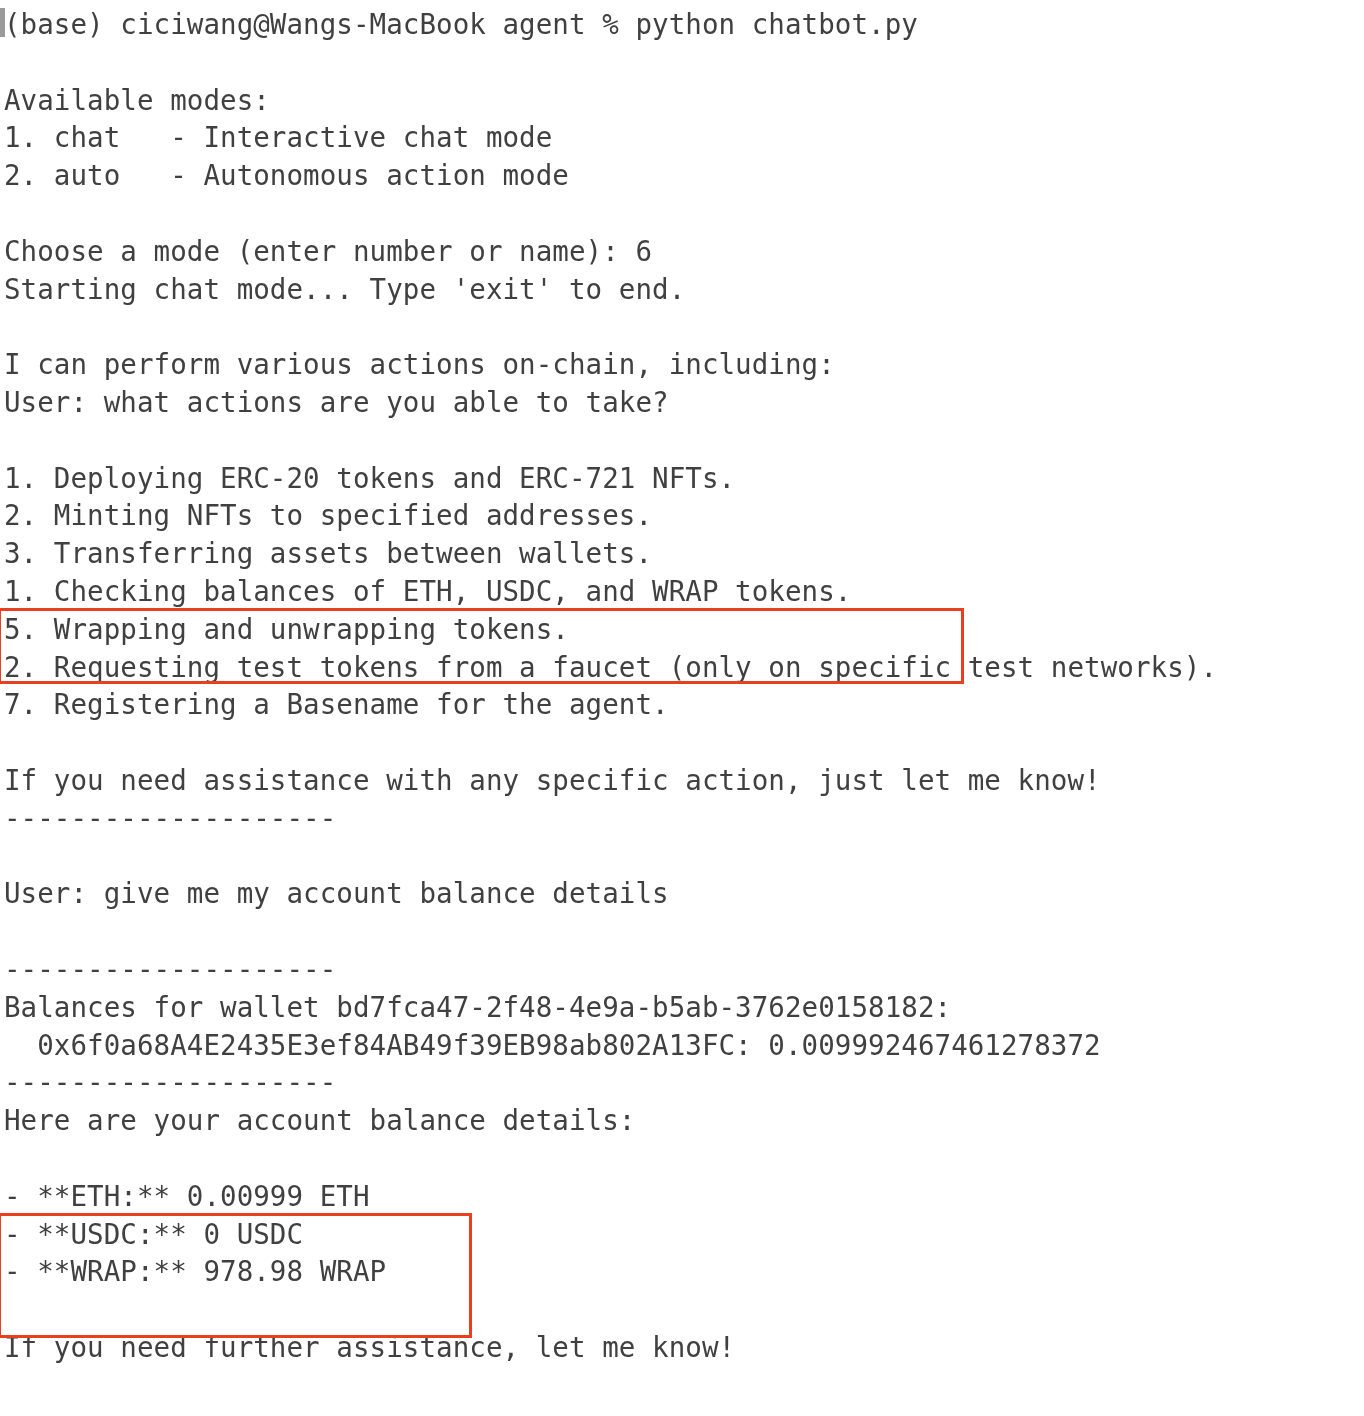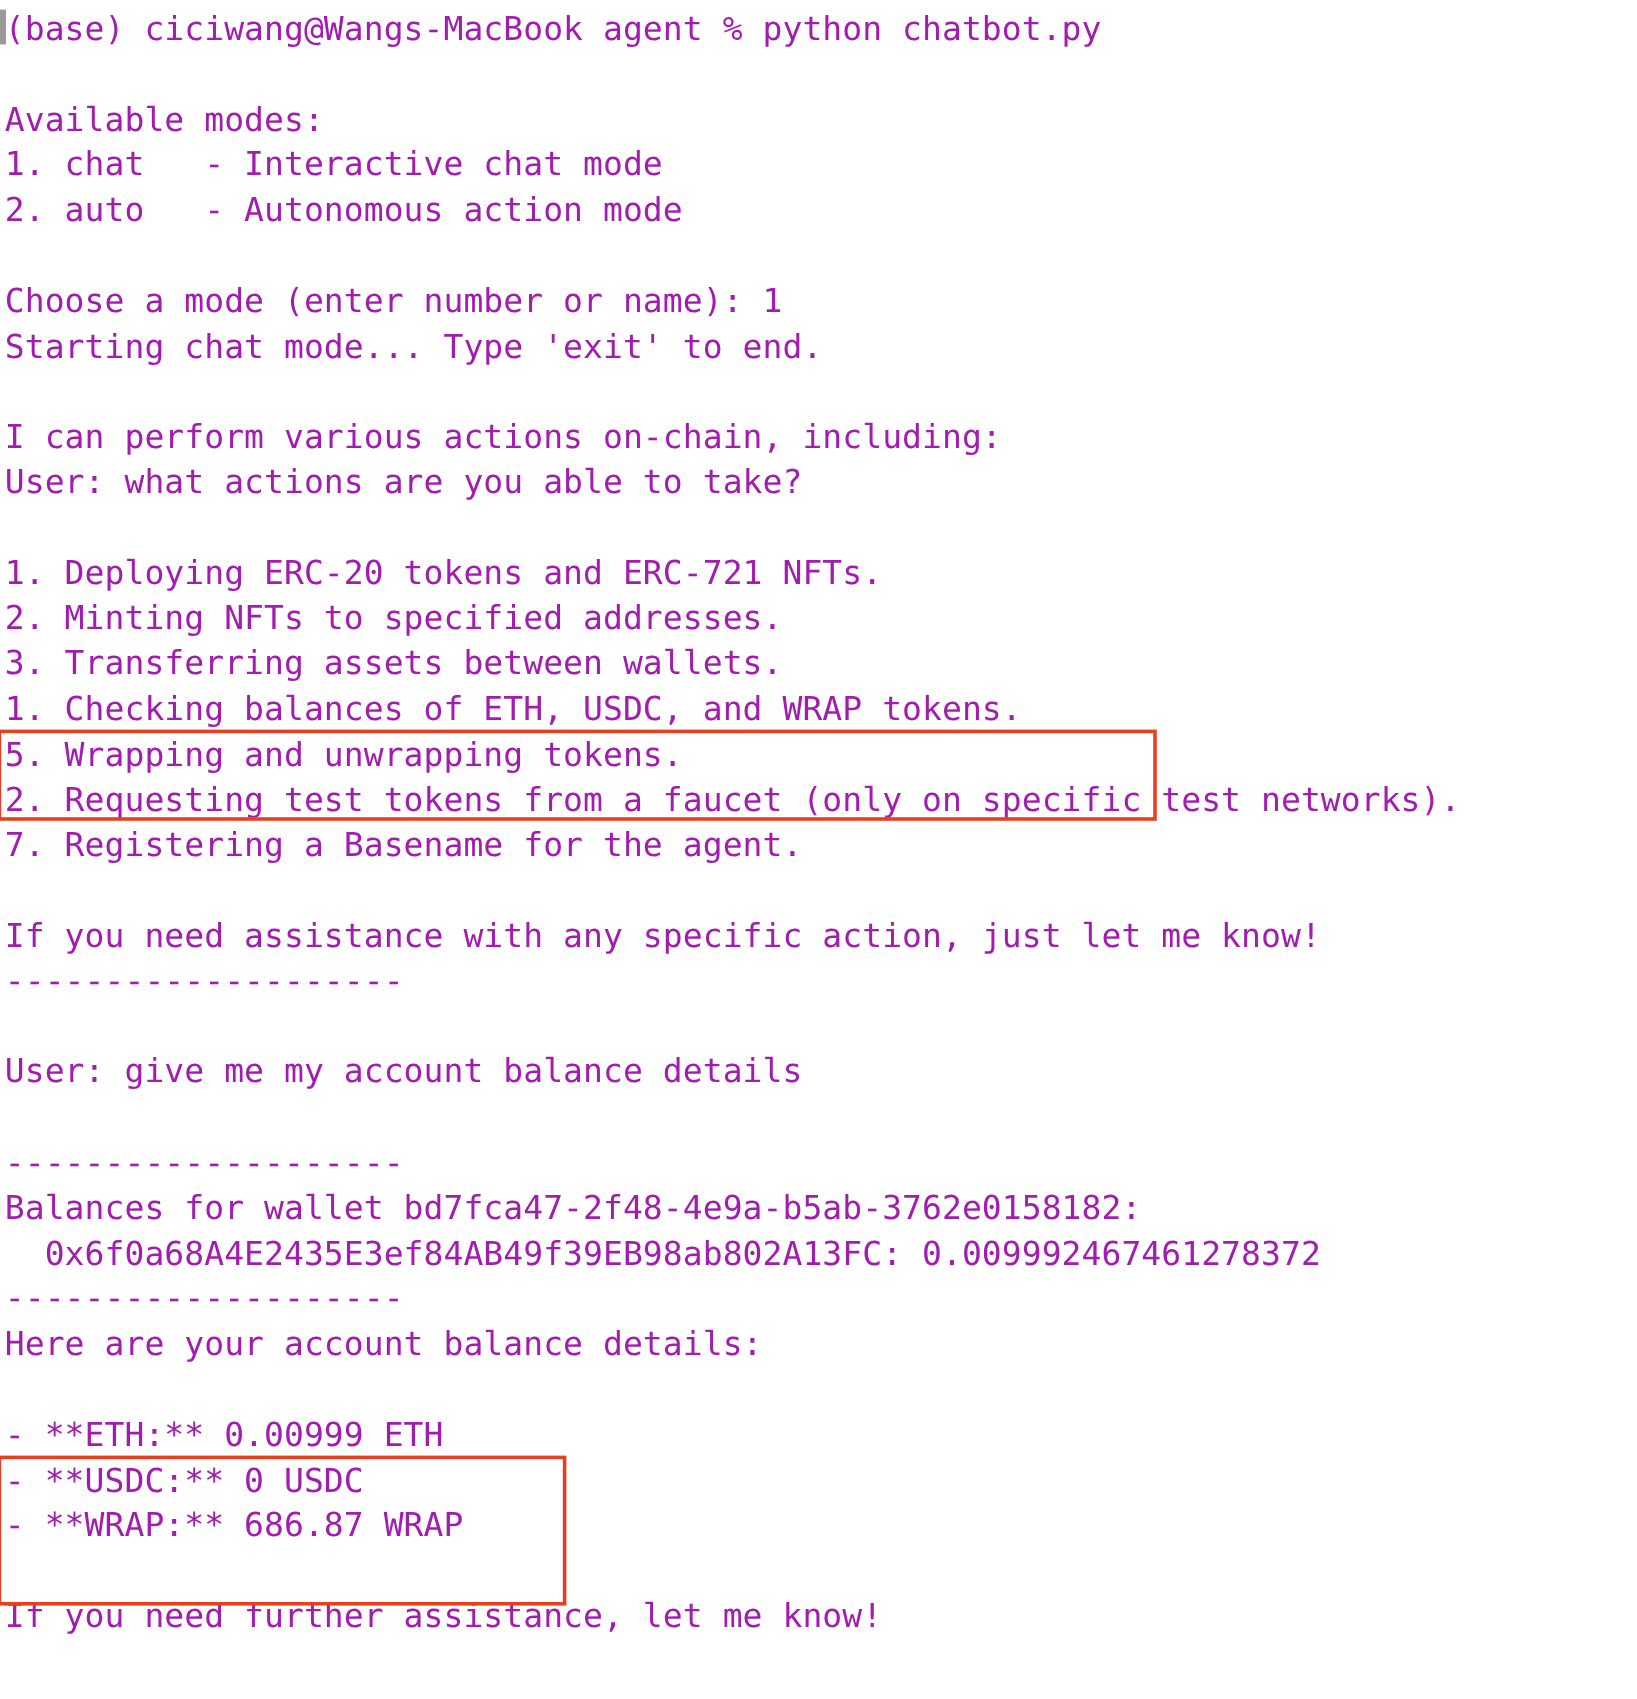--- a/index.html
+++ b/index.html
@@ -27,21 +27,21 @@
     padding: 6px 0 0 0;
     background: #ffffff;
   }
 
   .line {
     display: block;
     height: 37.8px;
     line-height: 37.8px;
     font-size: 27.5px;
     letter-spacing: 0.06px;
-    color: #a21caf;
+    color: #404040;
     white-space: pre;
     padding-left: 4px;
     font-family: "DejaVu Sans Mono", "Liberation Mono", monospace;
   }
   .line.blank {
     color: transparent;
   }
 
   
   .cursor-stub {
@@ -80,21 +80,21 @@
 <div id="terminal">
 
   <div class="cursor-stub"></div>
 
   <span class="line">(base) ciciwang@Wangs-MacBook agent % python chatbot.py</span>
   <span class="line blank"></span>
   <span class="line">Available modes:</span>
   <span class="line">1. chat   - Interactive chat mode</span>
   <span class="line">2. auto   - Autonomous action mode</span>
   <span class="line blank"></span>
-  <span class="line">Choose a mode (enter number or name): 1</span>
+  <span class="line">Choose a mode (enter number or name): 6</span>
   <span class="line">Starting chat mode... Type 'exit' to end.</span>
   <span class="line blank"></span>
   <span class="line">I can perform various actions on-chain, including:</span>
   <span class="line">User: what actions are you able to take?</span>
   <span class="line blank"></span>
   <span class="line">1. Deploying ERC-20 tokens and ERC-721 NFTs.</span>
   <span class="line">2. Minting NFTs to specified addresses.</span>
   <span class="line">3. Transferring assets between wallets.</span>
   <span class="line">1. Checking balances of ETH, USDC, and WRAP tokens.</span>
   <span class="line">5. Wrapping and unwrapping tokens.</span>
@@ -107,20 +107,20 @@
   <span class="line">User: give me my account balance details</span>
   <span class="line blank"></span>
   <span class="line">--------------------</span>
   <span class="line">Balances for wallet bd7fca47-2f48-4e9a-b5ab-3762e0158182:</span>
   <span class="line">  0x6f0a68A4E2435E3ef84AB49f39EB98ab802A13FC: 0.009992467461278372</span>
   <span class="line">--------------------</span>
   <span class="line">Here are your account balance details:</span>
   <span class="line blank"></span>
   <span class="line">- **ETH:** 0.00999 ETH</span>
   <span class="line">- **USDC:** 0 USDC</span>
-  <span class="line">- **WRAP:** 686.87 WRAP</span>
+  <span class="line">- **WRAP:** 978.98 WRAP</span>
   <span class="line blank"></span>
   <span class="line">If you need further assistance, let me know!</span>
 
 </div>
 
 <div class="annot-box" id="annot-actions"></div>
 <div class="annot-box" id="annot-balances"></div>
 
 </body></html>

